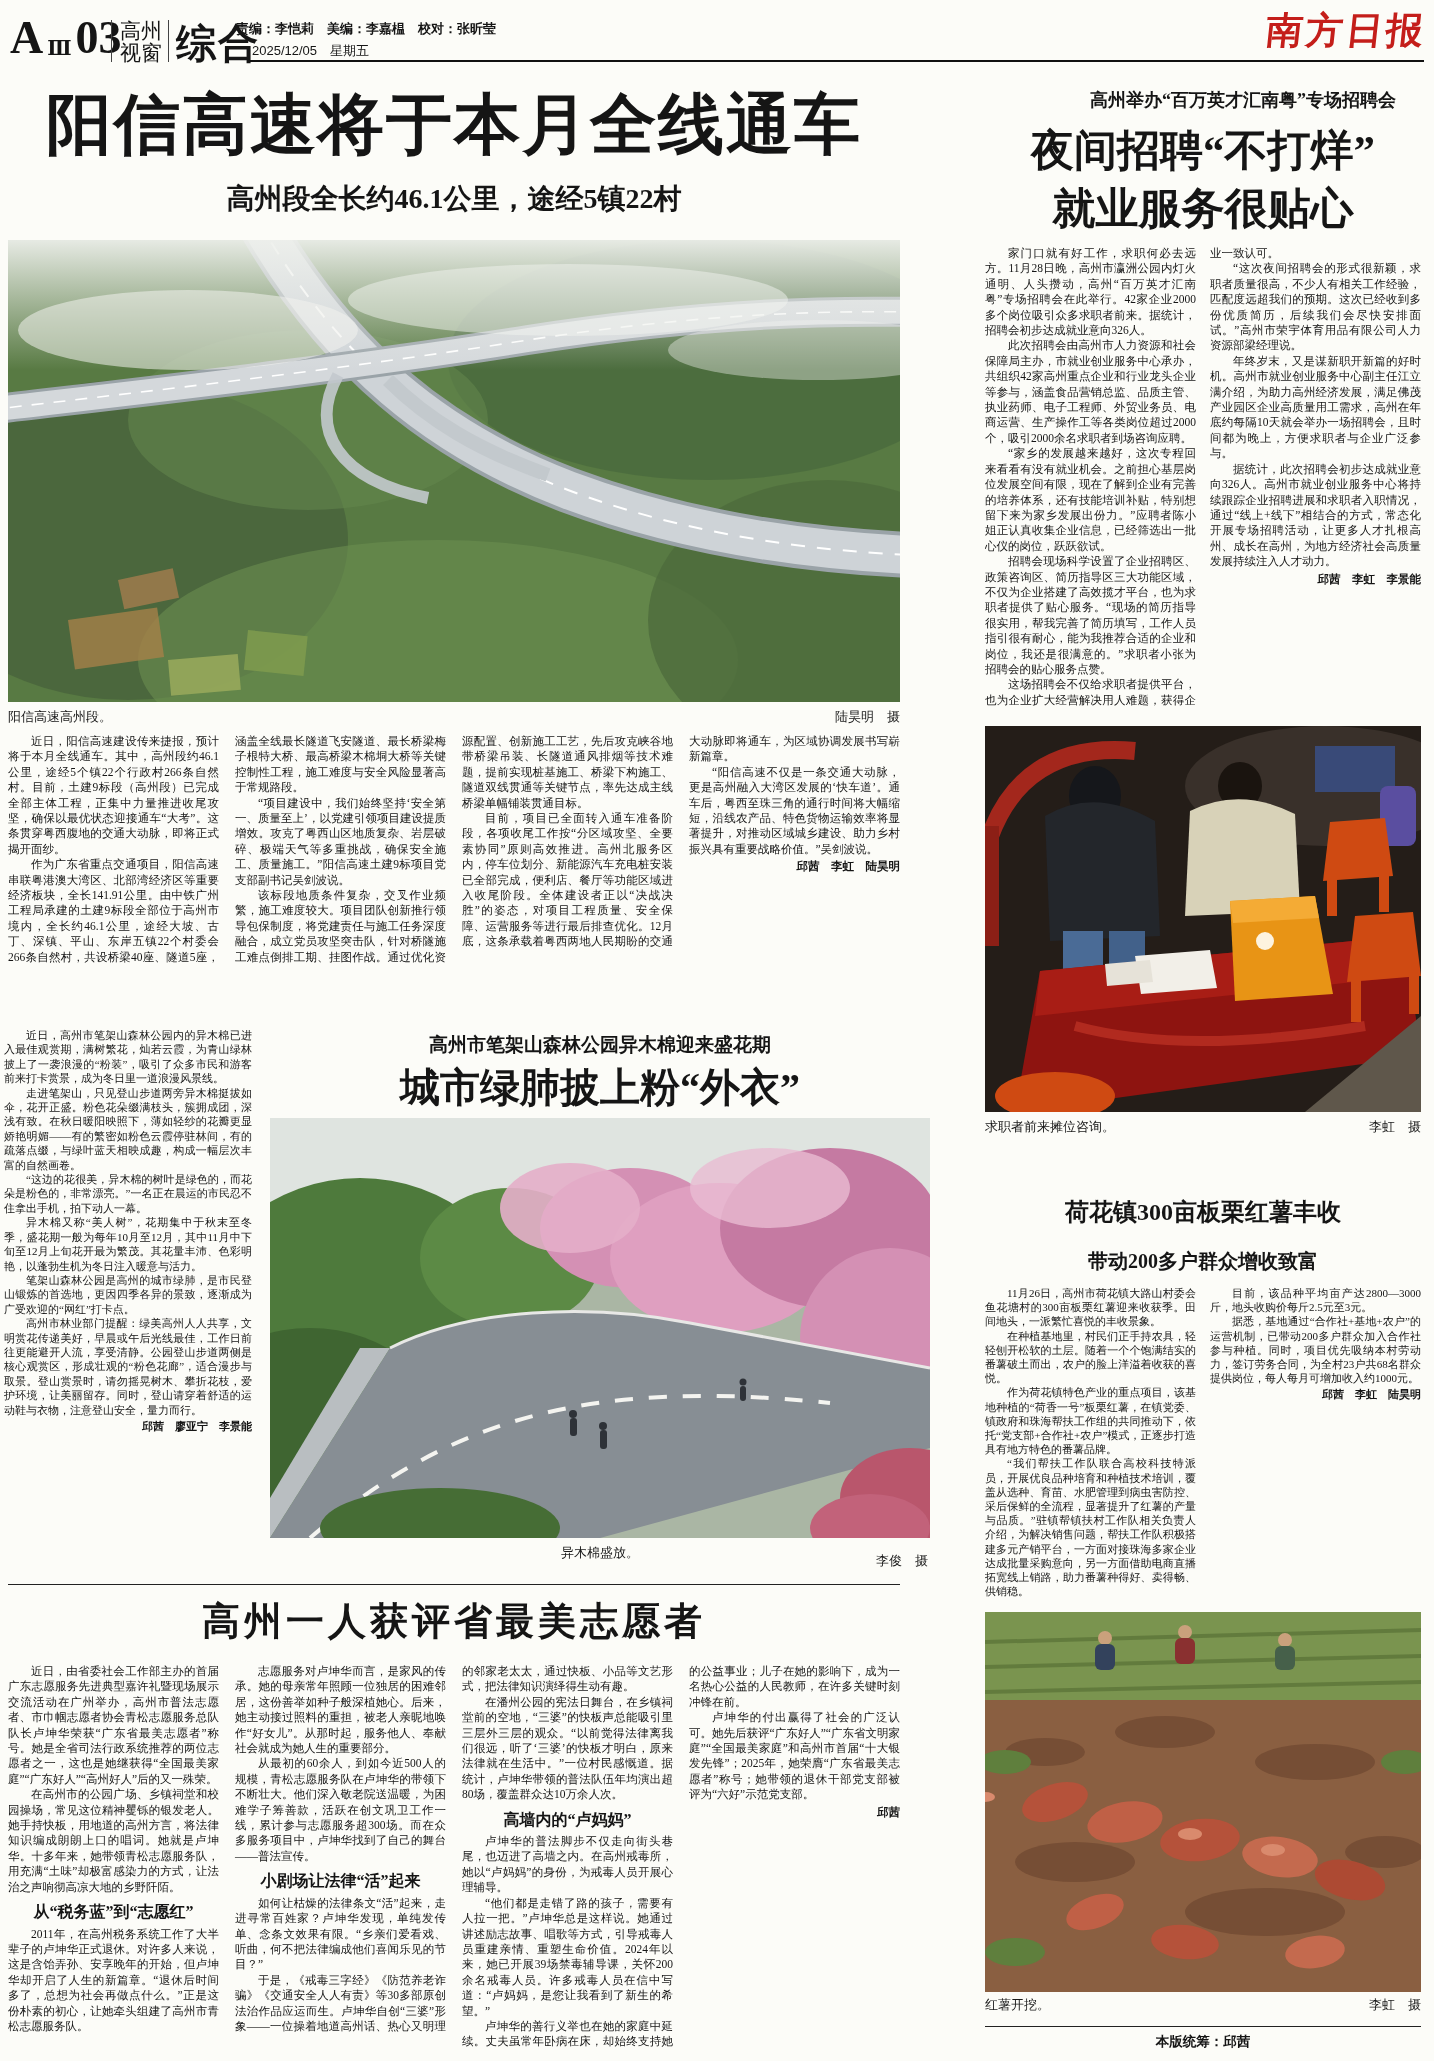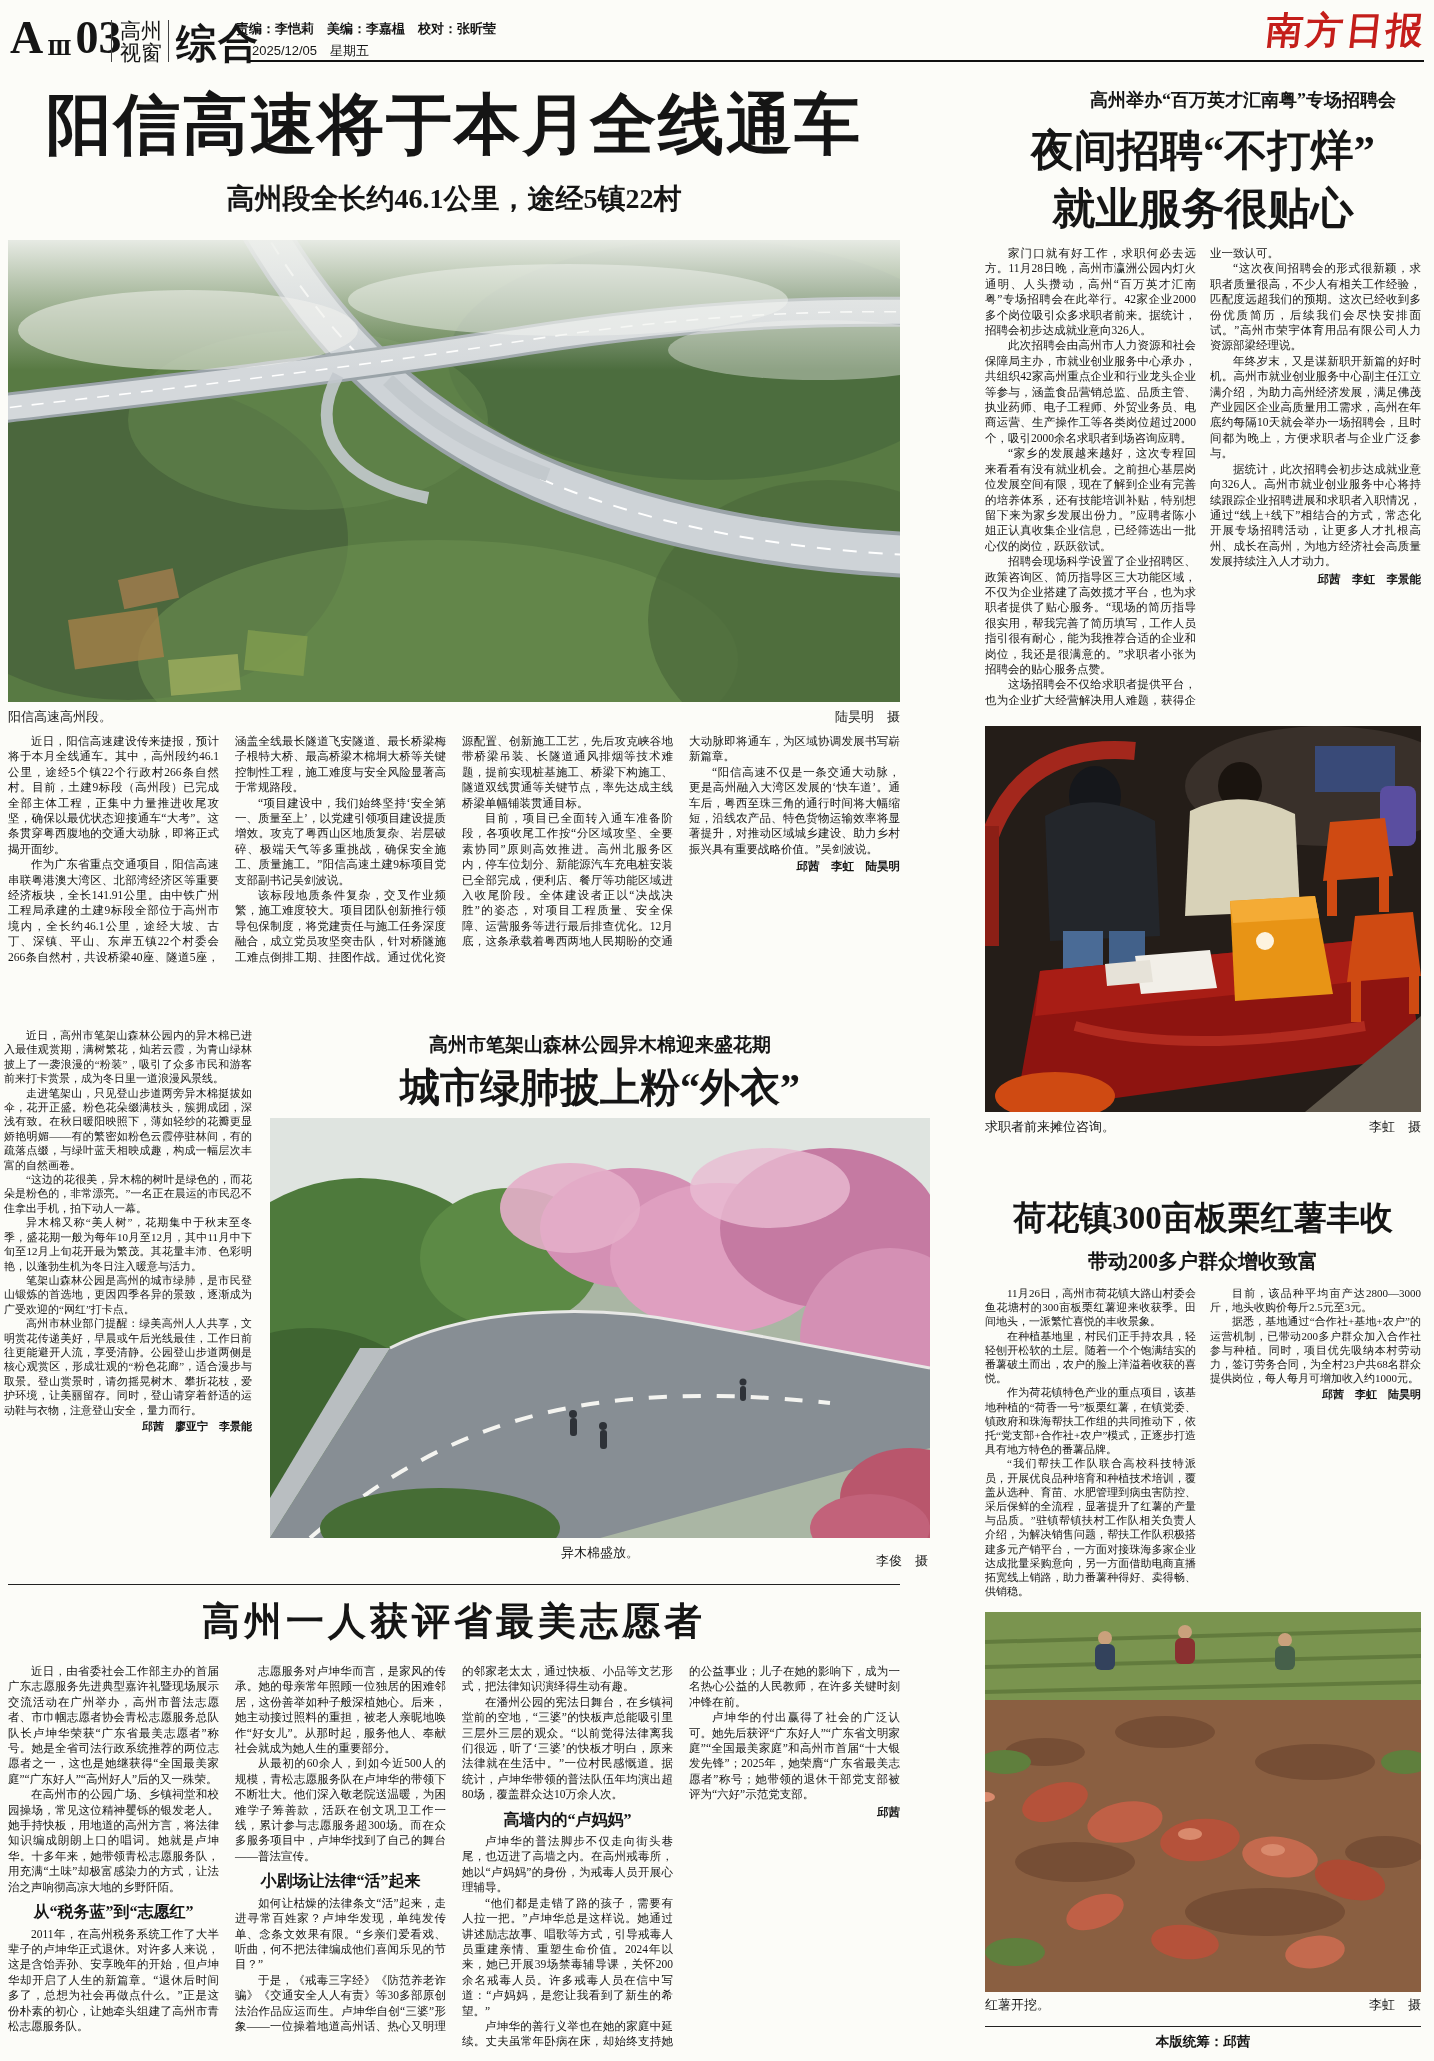--- a/index.html
+++ b/index.html
@@ -43,21 +43,21 @@
   .vol-rule{left:8px;top:1584px;width:892px;height:1px;background:#222;}
   .vol-headline{left:8px;top:1596px;width:892px;text-align:center;font-size:38px;font-weight:900;letter-spacing:4px;}
   .vol-body{left:8px;top:1664px;width:892px;height:397px;column-count:4;column-gap:16px;column-fill:auto;}
   
   .rec-kicker{left:1025px;top:88px;width:436px;text-align:center;font-size:18px;font-weight:700;}
   .rec-h1{left:985px;top:122px;width:436px;text-align:center;font-size:43px;font-weight:900;}
   .rec-h2{left:985px;top:180px;width:436px;text-align:center;font-size:43px;font-weight:900;}
   .rec-body{left:985px;top:246px;width:436px;height:470px;column-count:2;column-gap:14px;column-fill:auto;}
   .rec-photo{left:985px;top:726px;width:436px;height:386px;overflow:hidden;background:#1f1a16;}
   .rec-caption{left:985px;top:1118px;width:436px;}
-  .har-headline{left:985px;top:1196px;width:436px;text-align:center;font-size:33px;font-weight:900;}
+  .har-headline{left:985px;top:1196px;width:436px;text-align:center;font-size:24px;font-weight:900;}
   .har-deck{left:985px;top:1248px;width:436px;text-align:center;font-size:20px;font-weight:700;}
   .har-body{left:985px;top:1286px;width:436px;height:318px;column-count:2;column-gap:14px;column-fill:auto;
             font-size:11px;line-height:14.2px;}
   .har-photo{left:985px;top:1612px;width:436px;height:380px;overflow:hidden;background:#8a5f41;}
   .har-caption{left:985px;top:1996px;width:436px;}
   .coordinator{left:985px;top:2026px;width:436px;border-top:1px solid #222;padding-top:6px;
                text-align:center;font-size:13.5px;font-weight:700;}
 </style>
 </head>
 <body>

